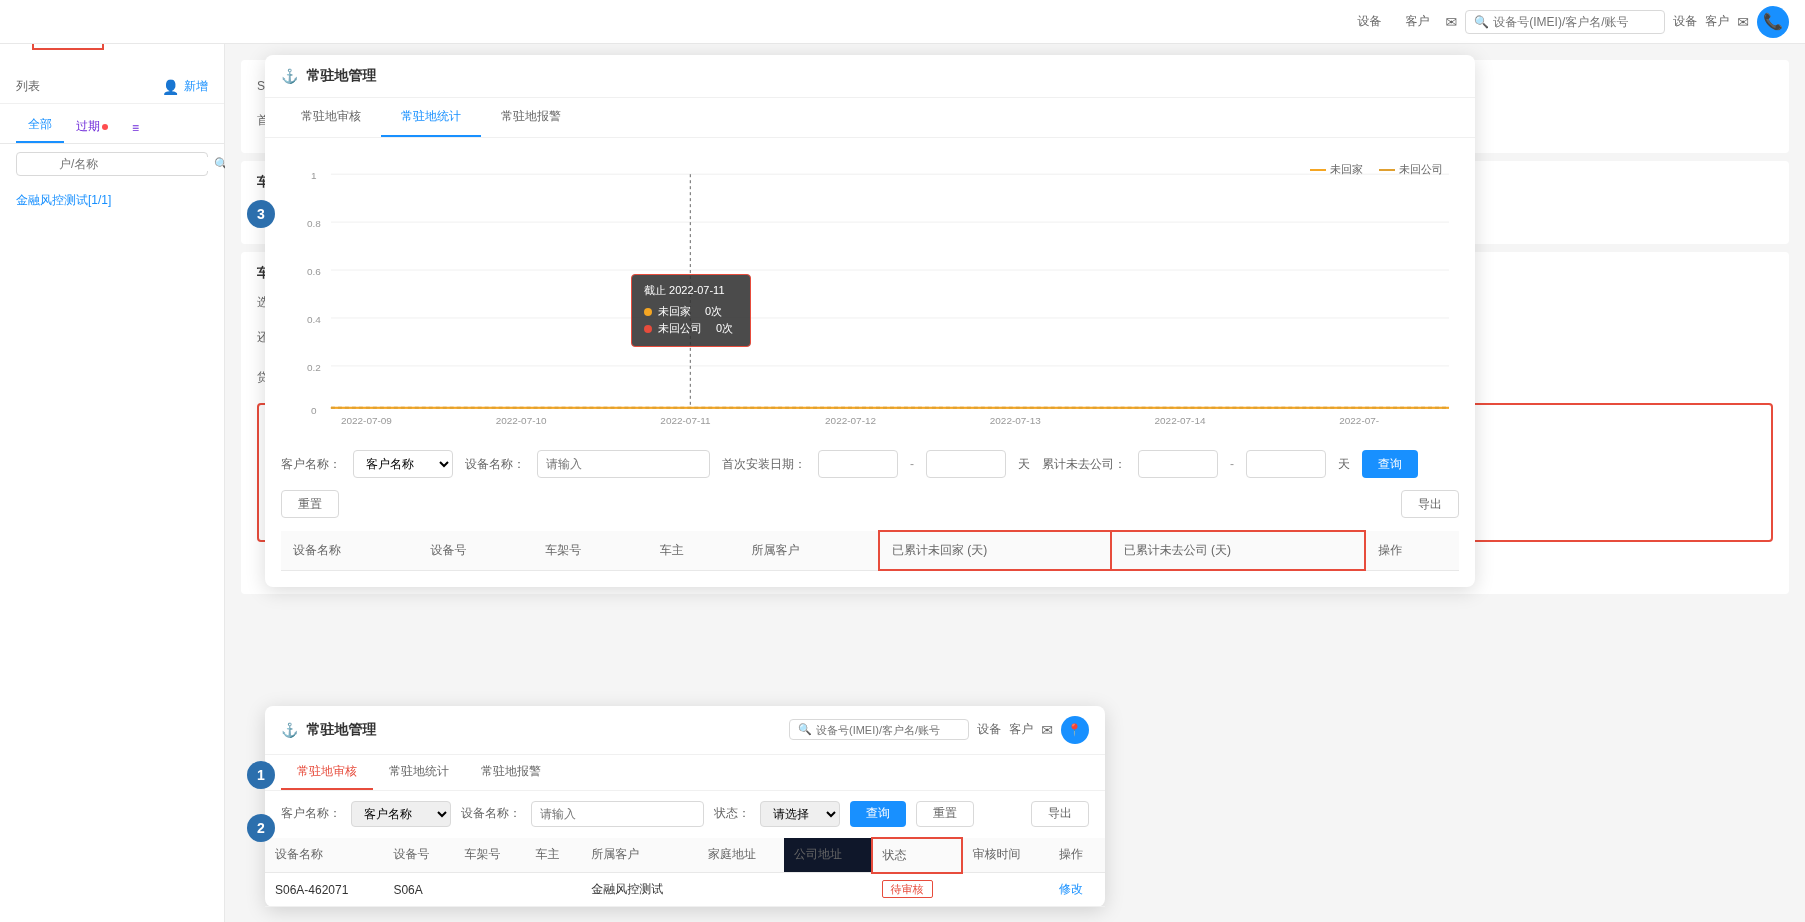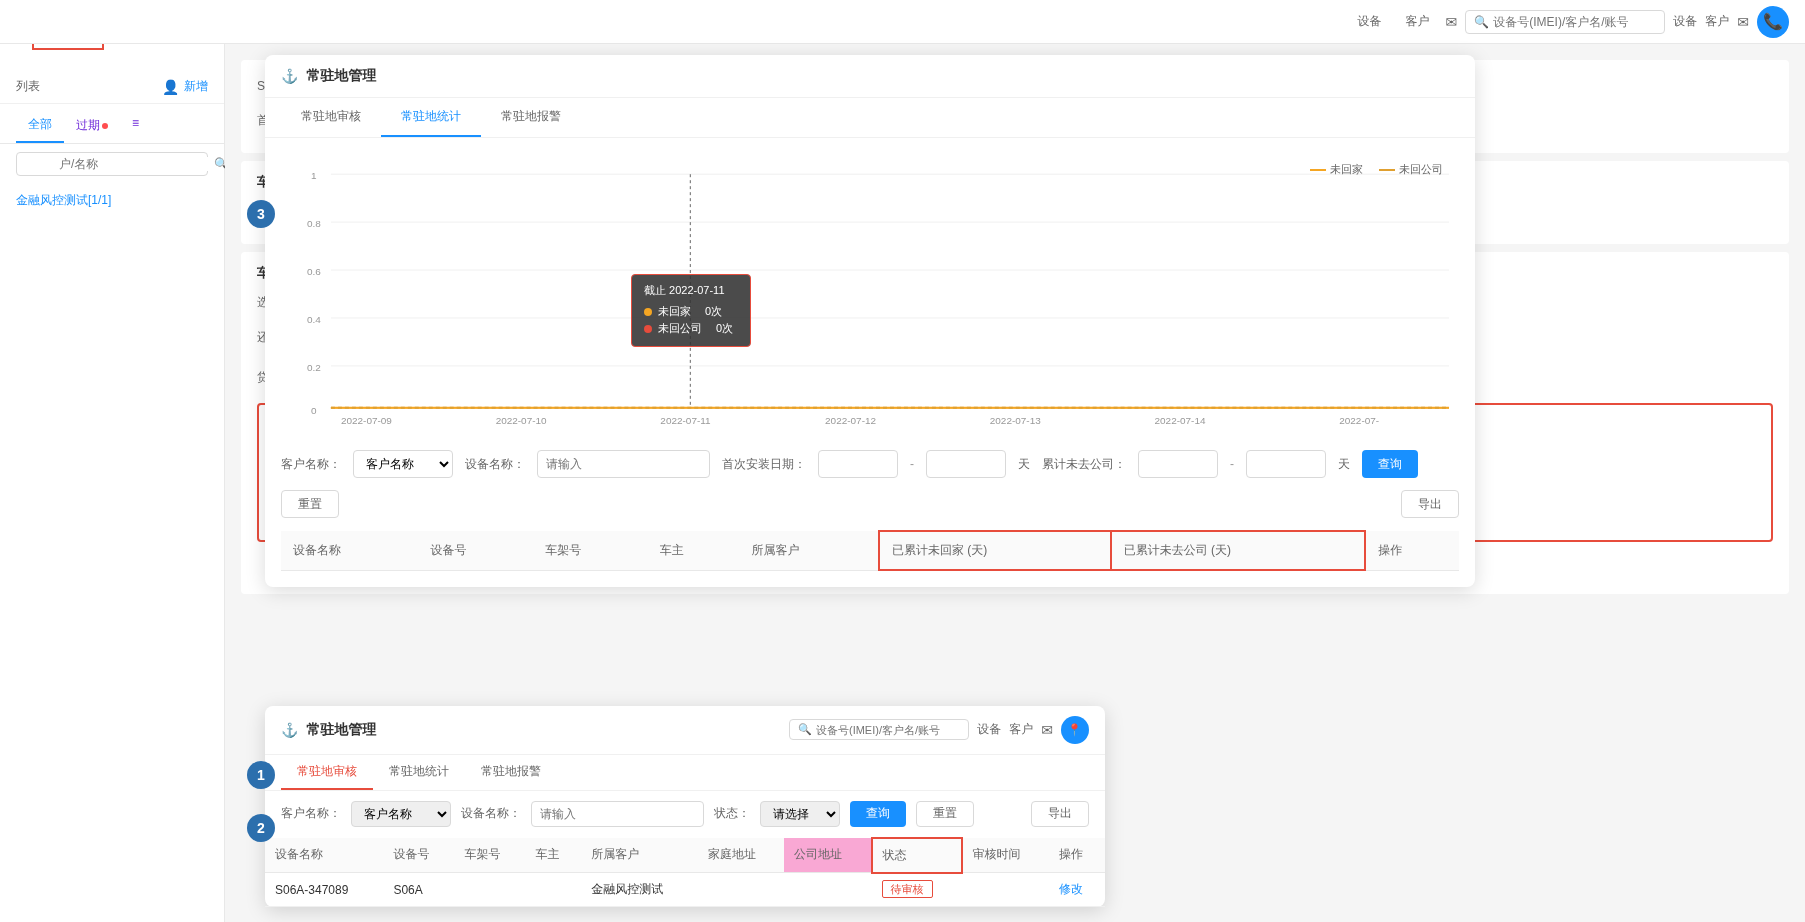--- a/index.html
+++ b/index.html
@@ -5,21 +5,21 @@
     * { box-sizing: border-box; margin: 0; padding: 0; }
     body { font-family: 'Microsoft YaHei', Arial, sans-serif; font-size: 12px; background: #f0f2f5; color: #333; width: 1805px; min-height: 922px; overflow: hidden; position: relative; }
 
     
     .bg-layer { position: absolute; top: 0; left: 0; width: 1805px; height: 922px; background: #f0f2f5; }
 
     
     .sidebar { position: absolute; top: 0; left: 0; width: 225px; height: 922px; background: #fff; border-right: 1px solid #e8e8e8; }
     .sidebar-title { padding: 12px 16px; font-size: 14px; font-weight: bold; color: #333; border: 2px solid #e74c3c; display: inline-block; margin: 10px 16px; }
     .sidebar-list-header { display: flex; align-items: center; justify-content: space-between; padding: 8px 16px; font-size: 12px; color: #666; border-bottom: 1px solid #f0f0f0; }
-    .sidebar-tabs { display: flex; padding: 0 16px; border-bottom: 1px solid #e8e8e8; margin-top: 4px; }
+    .sidebar-tabs { display: flex; padding: 0 16px; border-bottom: 1px solid #e8e8e8; margin-top: 4px; align-items: flex-end; }
     .sidebar-tab { padding: 8px 12px; font-size: 12px; cursor: pointer; color: #6d28d9; }
     .sidebar-tab.active { color: #1890ff; border-bottom: 2px solid #1890ff; }
     .sidebar-tab-dot { display: inline-block; width: 6px; height: 6px; background: #ff4d4f; border-radius: 50%; margin-left: 2px; vertical-align: middle; }
     .sidebar-search { display: flex; align-items: center; margin: 8px 16px; border: 1px solid #d9d9d9; border-radius: 4px; padding: 4px 8px; }
     .sidebar-search input { border: none; outline: none; font-size: 12px; flex: 1; margin-left: 34px; }
     .sidebar-item { padding: 8px 16px; font-size: 12px; color: #1890ff; cursor: pointer; }
     .header-search { display: flex; align-items: center; border: 1px solid #d9d9d9; border-radius: 4px; padding: 4px 8px; width: 200px; }
     .header-search input { border: none; outline: none; font-size: 12px; flex: 1; color: #999; }
     .form-row { display: flex; align-items: center; margin-bottom: 12px; gap: 16px; flex-wrap: wrap; }
     .form-item { display: flex; align-items: center; gap: 8px; }
@@ -396,29 +396,29 @@
 
   <table style="width: 100%; border-collapse: collapse; font-size: 12px;">
     <thead>
       <tr>
         <th style="background: #fafafa; padding: 8px 10px; text-align: left; border-bottom: 1px solid #e8e8e8; color: #666; font-weight: normal;">设备名称</th>
         <th style="background: #fafafa; padding: 8px 10px; text-align: left; border-bottom: 1px solid #e8e8e8; color: #666; font-weight: normal;">设备号</th>
         <th style="background: #fafafa; padding: 8px 10px; text-align: left; border-bottom: 1px solid #e8e8e8; color: #666; font-weight: normal;">车架号</th>
         <th style="background: #fafafa; padding: 8px 10px; text-align: left; border-bottom: 1px solid #e8e8e8; color: #666; font-weight: normal;">车主</th>
         <th style="background: #fafafa; padding: 8px 10px; text-align: left; border-bottom: 1px solid #e8e8e8; color: #666; font-weight: normal;">所属客户</th>
         <th style="background: #fafafa; padding: 8px 10px; text-align: left; border-bottom: 1px solid #e8e8e8; color: #666; font-weight: normal;">家庭地址</th>
-        <th style="background: #f9a8d4; padding: 8px 10px; text-align: left; border-bottom: 1px solid #e8e8e8; color: #666; font-weight: normal;">公司地址</th>
+        <th style="background: #0f172a; padding: 8px 10px; text-align: left; border-bottom: 1px solid #e8e8e8; color: #666; font-weight: normal;">公司地址</th>
         <th style="background: #fafafa; padding: 8px 10px; text-align: left; border-bottom: 1px solid #e8e8e8; color: #666; font-weight: normal; border: 2px solid #e74c3c;">状态</th>
         <th style="background: #fafafa; padding: 8px 10px; text-align: left; border-bottom: 1px solid #e8e8e8; color: #666; font-weight: normal;">审核时间</th>
         <th style="background: #fafafa; padding: 8px 10px; text-align: left; border-bottom: 1px solid #e8e8e8; color: #666; font-weight: normal;">操作</th>
       </tr>
     </thead>
     <tbody>
       <tr>
-        <td style="padding: 8px 10px; border-bottom: 1px solid #f0f0f0;">S06A-347089</td>
+        <td style="padding: 8px 10px; border-bottom: 1px solid #f0f0f0;">S06A-462071</td>
         <td style="padding: 8px 10px; border-bottom: 1px solid #f0f0f0;">S06A</td>
         <td style="padding: 8px 10px; border-bottom: 1px solid #f0f0f0;"></td>
         <td style="padding: 8px 10px; border-bottom: 1px solid #f0f0f0;"></td>
         <td style="padding: 8px 10px; border-bottom: 1px solid #f0f0f0;">金融风控测试</td>
         <td style="padding: 8px 10px; border-bottom: 1px solid #f0f0f0;"></td>
         <td style="padding: 8px 10px; border-bottom: 1px solid #f0f0f0;"></td>
         <td style="padding: 4px 10px; border-bottom: 1px solid #f0f0f0;">
           <span style="border: 1px solid #e74c3c; color: #e74c3c; padding: 2px 8px; border-radius: 2px; font-size: 11px;">待审核</span>
         </td>
         <td style="padding: 8px 10px; border-bottom: 1px solid #f0f0f0;"></td>

